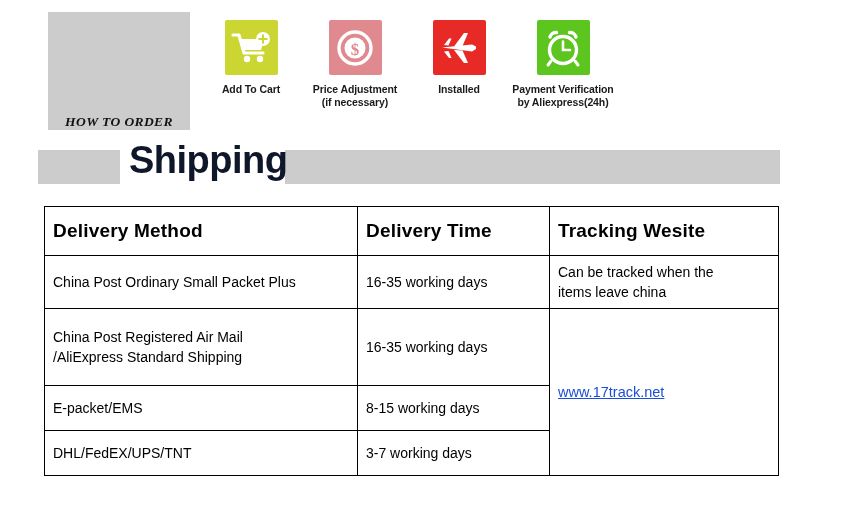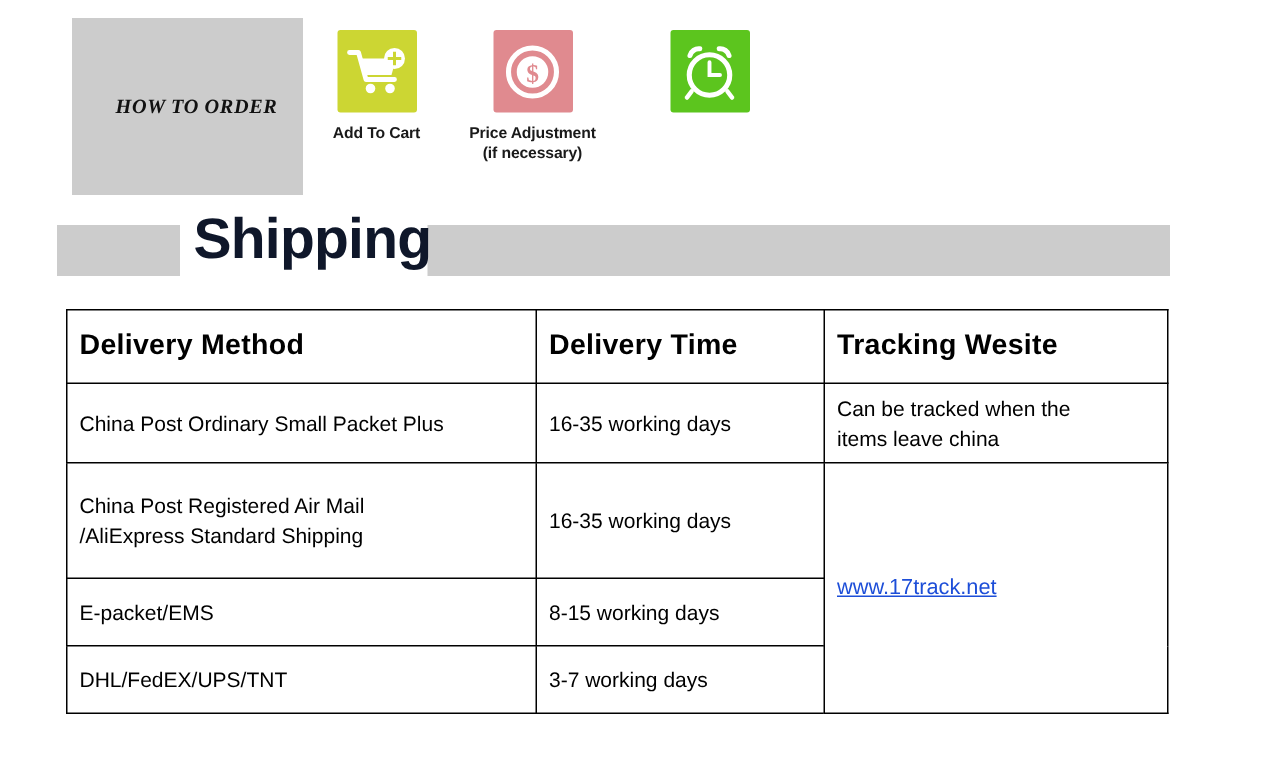--- a/index.html
+++ b/index.html
@@ -17,23 +17,22 @@
 
   
   #how-to-order-box {
     position: absolute;
     left: 48px;
     top: 12px;
     width: 142px;
     height: 118px;
     background: #cccccc;
     display: flex;
-    align-items: center;
+    align-items: flex-end;
     justify-content: center;
-    padding-left: 12px;
   }
   #how-to-order-label {
     font-family: "Liberation Serif", serif;
     font-style: italic;
     font-weight: bold;
     font-size: 13.5px;
     letter-spacing: 0.4px;
     color: #111111;
     white-space: nowrap;
   }
@@ -189,32 +188,48 @@
       <svg width="40" height="40" viewBox="0 0 40 40">
         <circle cx="20" cy="20" r="16" fill="none" stroke="#ffffff" stroke-width="3.4"></circle>
         <circle cx="20" cy="20" r="10.5" fill="#ffffff"></circle>
         <text x="20" y="26.5" font-family="'Liberation Serif',serif" font-size="17" font-weight="bold" fill="#e08a8f" text-anchor="middle">$</text>
       </svg>
     </div>
     <div class="step-label">Price  Adjustment
 (if necessary)</div>
   </div>
 
+  <div class="step">
+    <div class="step-icon" style="background:#e82a26;">
+      <svg width="42" height="40" viewBox="0 0 42 40">
+        <g fill="#ffffff">
+          <path d="M4 19.5 L34 16.5 L38 18.5 L38 21 L34 23.5 Z"></path>
+          <path d="M16 18.5 L26 5 L30 5 L24.5 18 Z"></path>
+          <path d="M16 22 L26 35 L30 35 L24.5 22.5 Z"></path>
+          <path d="M6 17 L11 10.5 L13.5 10.5 L10.5 17.5 Z"></path>
+          <path d="M6 23.5 L11 30 L13.5 30 L10.5 23 Z"></path>
+        </g>
+      </svg>
+    </div>
+    <div class="step-label">Installed</div>
+  </div>
 
   <div class="step wide">
     <div class="step-icon" style="background:#5cc51e;">
       <svg width="42" height="40" viewBox="0 0 42 40">
         <path d="M8 9 A6 6 0 0 1 14.5 4.5" fill="none" stroke="#ffffff" stroke-width="3.4" stroke-linecap="round"></path>
         <path d="M34 9 A6 6 0 0 0 27.5 4.5" fill="none" stroke="#ffffff" stroke-width="3.4" stroke-linecap="round"></path>
         <circle cx="21" cy="22" r="13.5" fill="none" stroke="#ffffff" stroke-width="3.4"></circle>
         <path d="M21 13.5 L21 22 L28 22" fill="none" stroke="#ffffff" stroke-width="2.6" stroke-linecap="round"></path>
         <path d="M9 33 L6 37" stroke="#ffffff" stroke-width="3" stroke-linecap="round"></path>
         <path d="M33 33 L36 37" stroke="#ffffff" stroke-width="3" stroke-linecap="round"></path>
       </svg>
     </div>
+    <div class="step-label">Payment Verification
+by Aliexpress(24h)</div>
   </div>
 
 </div>
 
 <div id="shipping-banner">
   <div id="shipping-bar-left"></div>
   <div id="shipping-bar-right"></div>
   <div id="shipping-title">Shipping</div>
 </div>
 

